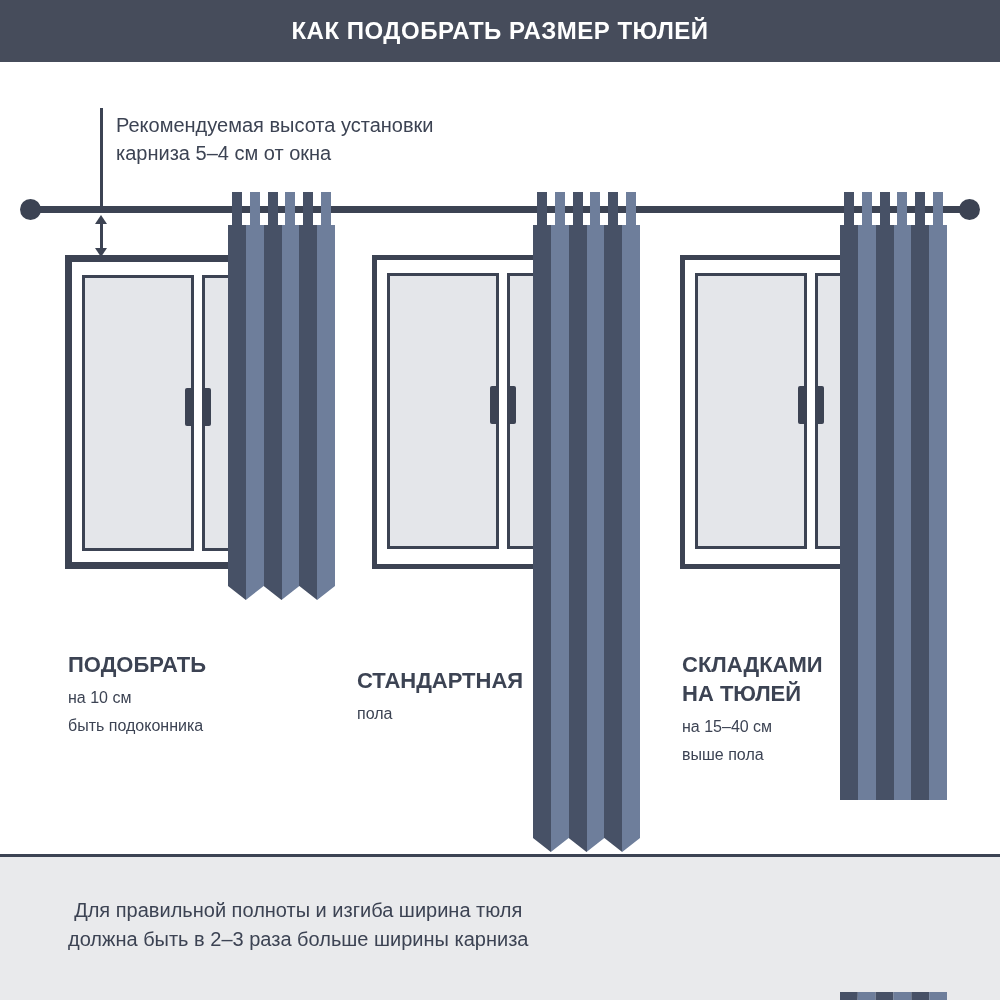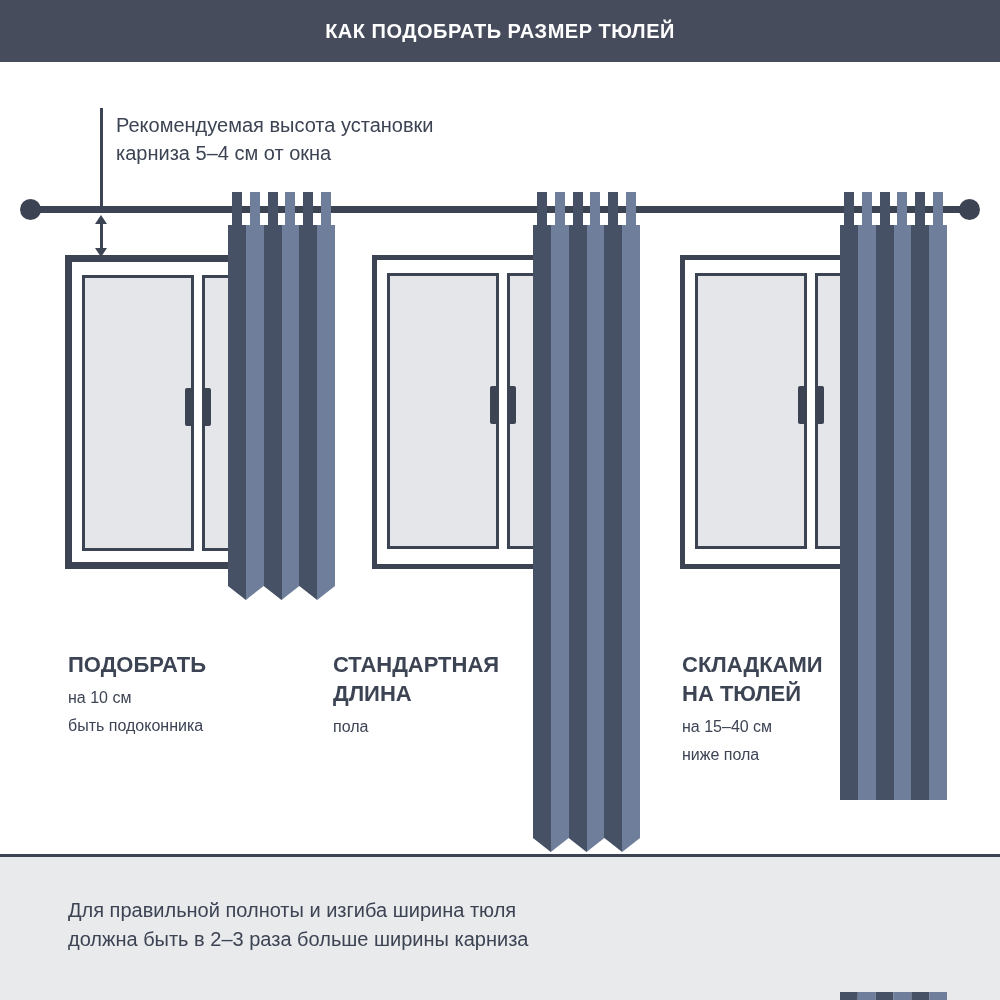--- a/index.html
+++ b/index.html
@@ -6,21 +6,21 @@
     --header_bg:#464c5b; --ink:#3c4353; --curtain_dark:#475166; --curtain_light:#6e7e9b;
     --glass:#e4e6ea; --floor_bg:#e9eaec; --white:#ffffff;
   }
   *{margin:0;padding:0;box-sizing:border-box;}
   html,body{background:#fff;}
   .stage{position:relative;width:1000px;height:1000px;background:var(--white);
          font-family:"Liberation Sans",sans-serif;color:var(--ink);overflow:hidden;}
   
   .header{position:absolute;left:0;top:0;width:1000px;height:62px;background:var(--header_bg);
           display:flex;align-items:center;justify-content:center;}
-  .header h1{color:#fff;font-size:20px;font-weight:bold;letter-spacing:.5px;}
+  .header h1{color:#fff;font-size:24px;font-weight:bold;letter-spacing:.5px;}
   
   .annotation{position:absolute;left:116px;top:111px;font-size:20px;line-height:28px;}
   .vline{position:absolute;left:100px;top:108px;width:3px;height:99px;background:var(--ink);}
   
   .rod{position:absolute;left:30px;top:206px;width:940px;height:7px;background:var(--ink);}
   .finial{position:absolute;width:21px;height:21px;border-radius:50%;background:var(--ink);top:199px;}
   .finial.left{left:20px;} .finial.right{left:959px;}
   
   .dim{position:absolute;left:95px;top:215px;width:13px;height:42px;}
   .dim .shaft{position:absolute;left:5px;top:7px;width:3px;height:28px;background:var(--ink);}
@@ -48,25 +48,25 @@
   .cbody{width:107px;background:linear-gradient(90deg,
       var(--curtain_dark) 0 16.667%, var(--curtain_light) 16.667% 33.333%,
       var(--curtain_dark) 33.333% 50%, var(--curtain_light) 50% 66.667%,
       var(--curtain_dark) 66.667% 83.333%, var(--curtain_light) 83.333% 100%);}
   .zig{clip-path:polygon(0 0,100% 0,100% calc(100% - 14px),83.33% 100%,66.67% calc(100% - 14px),
        50% 100%,33.33% calc(100% - 14px),16.67% 100%,0 calc(100% - 14px));}
   .c1 .cbody{height:375px;} .c2 .cbody{height:627px;} .c3 .cbody{height:575px;}
   .bell{position:absolute;left:-45px;top:800px;width:195px;height:126px;}
   
   .label{position:absolute;top:650px;}
-  .lab1{left:68px;} .lab2{left:333px;} .lab3{left:682px;}
+  .lab1{left:68px;} .lab2{left:357px;margin-top:16px;} .lab3{left:682px;}
   .label .t{font-size:22px;font-weight:bold;line-height:29px;}
   .label .d{font-size:16px;line-height:28px;margin-top:5px;}
   
-  .footer-note{position:absolute;left:68px;top:896px;font-size:20px;line-height:29px;}
+  .footer-note{position:absolute;left:68px;top:896px;font-size:20px;line-height:29px;text-align:center;}
 </style>
 </head>
 <body>
 
 <div class="stage">
 
   <div class="header">
     <h1>КАК ПОДОБРАТЬ РАЗМЕР ТЮЛЕЙ</h1>
   </div>
 
@@ -165,35 +165,34 @@
     </div>
     <div class="d">
       <div>на 10 см</div>
       <div>быть подоконника</div>
     </div>
   </div>
 
   <div class="label lab2">
     <div class="t">
       <div>СТАНДАРТНАЯ</div>
-      <div>ДЛИНА</div>
     </div>
     <div class="d">
       <div>пола</div>
     </div>
   </div>
 
   <div class="label lab3">
     <div class="t">
       <div>СКЛАДКАМИ</div>
       <div>НА ТЮЛЕЙ</div>
     </div>
     <div class="d">
       <div>на 15–40 см</div>
-      <div>ниже пола</div>
+      <div>выше пола</div>
     </div>
   </div>
 
   <div class="footer-note">
     <div>Для правильной полноты и изгиба ширина тюля</div>
     <div>должна быть в 2–3 раза больше ширины карниза</div>
   </div>
 
 </div>
 

